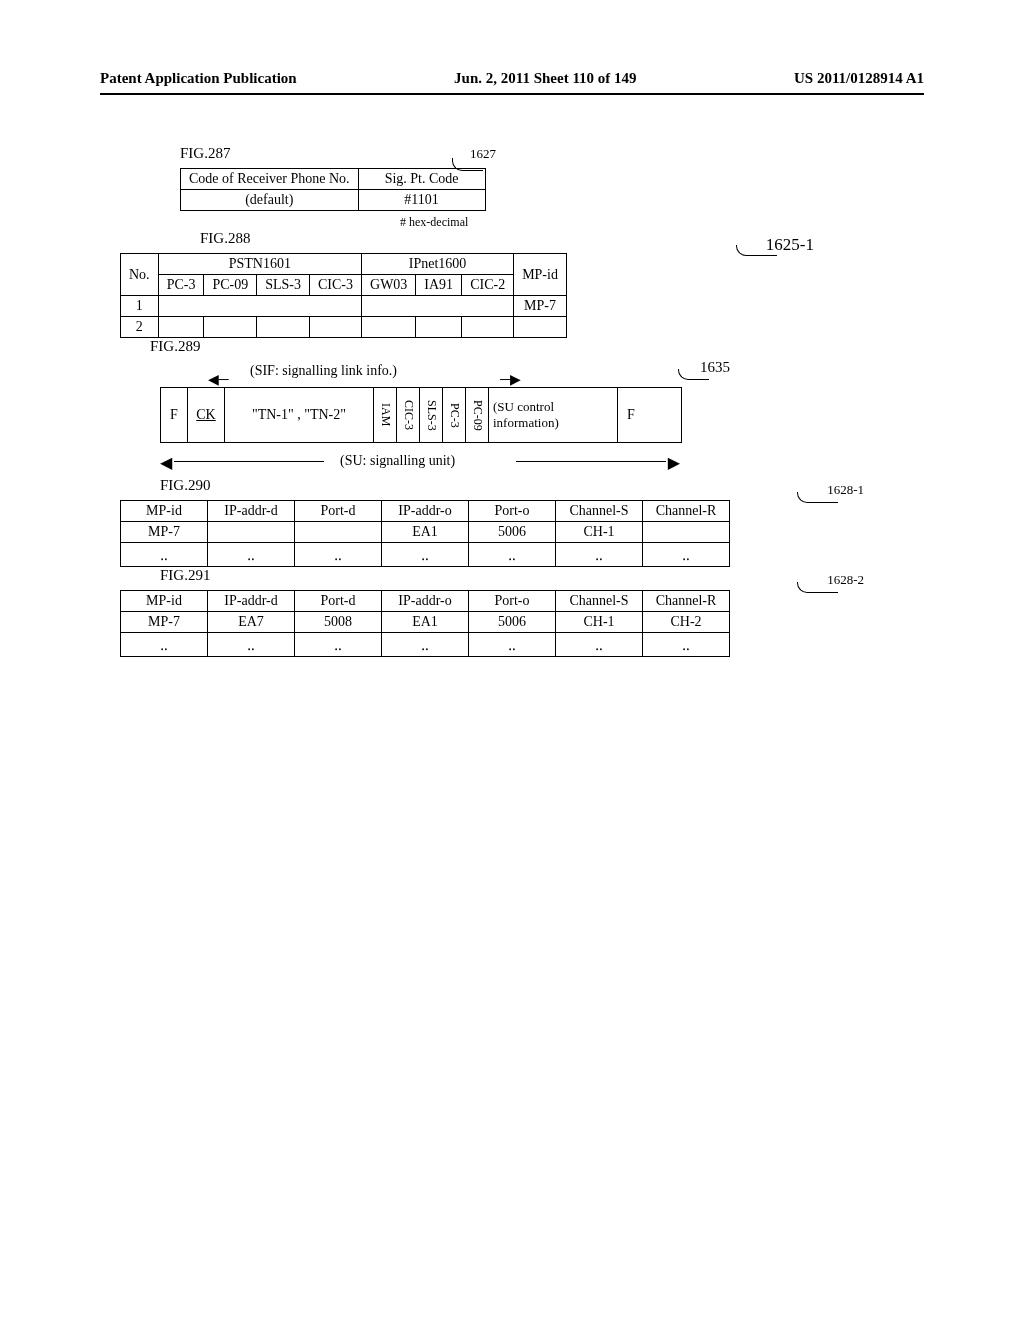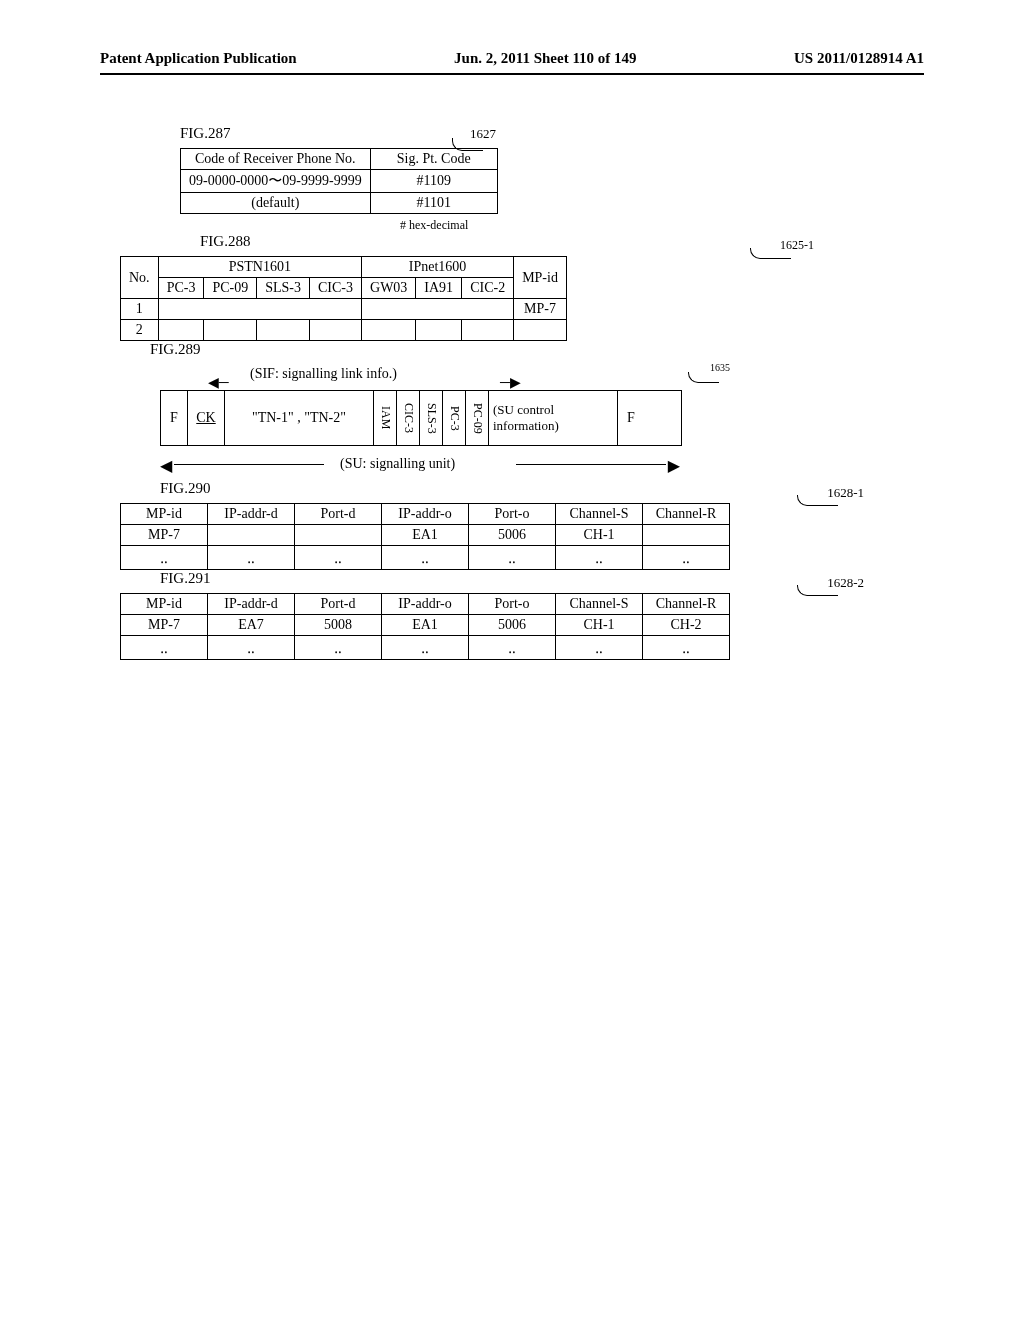--- a/index.html
+++ b/index.html
@@ -5,21 +5,21 @@
   body {
     font-family: "Times New Roman", serif;
     font-size: 14px;
     margin: 0;
     padding: 0;
     width: 1024px;
     background: #fff;
     color: #000;
   }
   .page {
-    padding: 50px 100px 40px 100px;
+    padding: 70px 100px 40px 100px;
   }
   .header {
     display: flex;
     justify-content: space-between;
     font-weight: bold;
     font-size: 15px;
     border-bottom: 2px solid #000;
     padding-bottom: 6px;
     margin-bottom: 50px;
   }
@@ -53,21 +53,21 @@
     border-bottom-left-radius: 10px;
     position: absolute;
     top: 12px; left: -18px;
   }
   .hex-note { margin-left: 220px; font-size: 12px; margin-top: 4px;}
   
   .fig288-wrap { margin-left: 20px; position: relative; }
   .fig288-callout {
     position: absolute;
     top: -18px; right: 110px;
-    font-size: 12px;
+    font-size: 17px;
   }
   .fig288-callout .hook {
     width: 40px; height: 10px;
     border-left: 1px solid #000;
     border-bottom: 1px solid #000;
     border-bottom-left-radius: 10px;
     position: absolute;
     top: 10px; left: -30px;
   }
   
@@ -78,21 +78,21 @@
   }
   .sif-arrow-row .sif-text {
     position: absolute; left: 90px; top: 2px;
   }
   .sif-arrow-row .arrow-right-end {
     position: absolute; left: 340px; top: 10px;
   }
   .fig289-callout {
     position: absolute;
     top: -2px; right: -10px;
-    font-size: 10px;
+    font-size: 15px;
   }
   .fig289-callout .hook {
     width: 30px; height: 10px;
     border-left: 1px solid #000;
     border-bottom: 1px solid #000;
     border-bottom-left-radius: 10px;
     position: absolute;
     top: 10px; left: -22px;
   }
   .fig289-box {
@@ -167,24 +167,20 @@
   <div class="fig287-wrap">
     <div class="fig287-callout">
       <div class="hook"></div>
       <span>1627</span>
     </div>
     <table class="fig287-table">
       <tbody>
           <tr>
         <td>Code of Receiver Phone No.</td>
         <td>Sig. Pt. Code</td>
-      </tr>
-      <tr>
-        <td>09-0000-0000〜09-9999-9999</td>
-        <td>#1109</td>
       </tr>
       <tr>
         <td>(default)</td>
         <td>#1101</td>
       </tr>
     </tbody>
       </table>
     <div class="hex-note">#    hex-decimal</div>
   </div>
 

